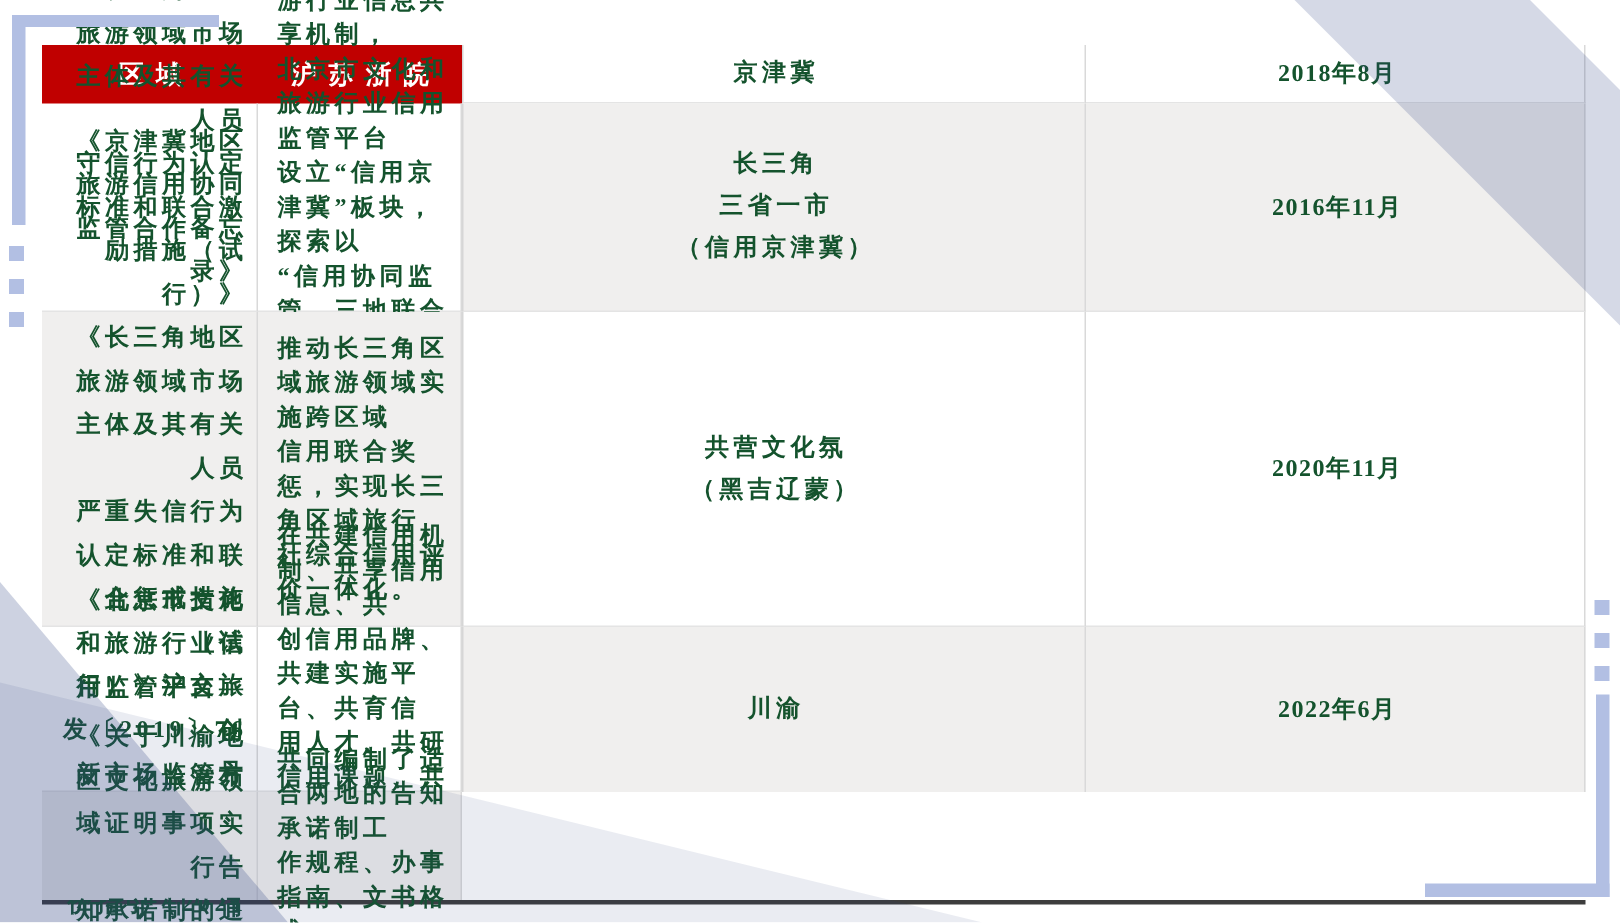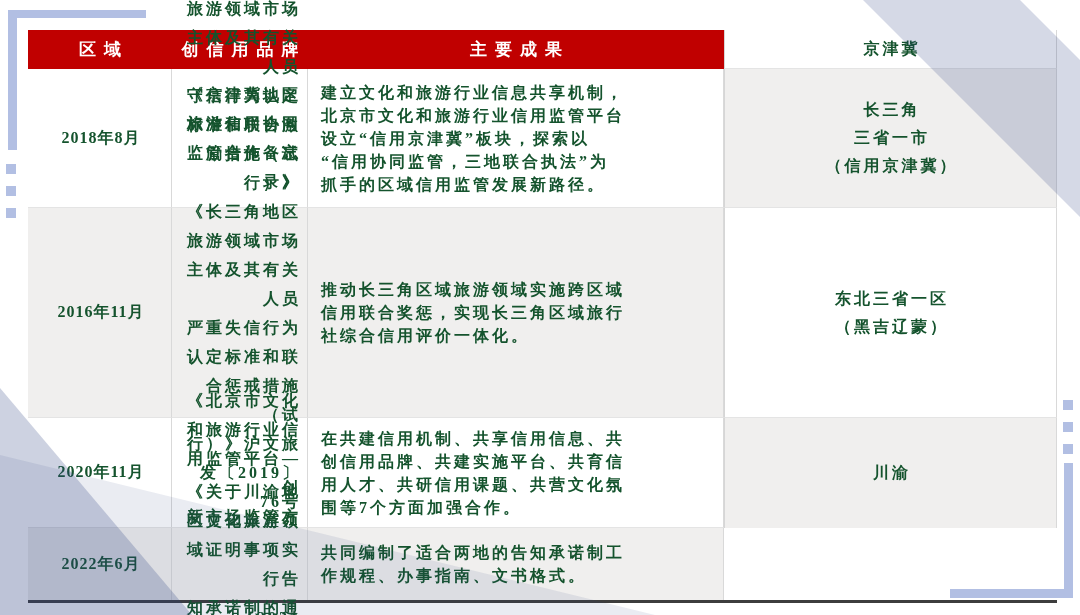--- a/index.html
+++ b/index.html
@@ -53,22 +53,21 @@
   }
 </style>
 </head>
 <body>
 
 <div class="stage">
 
   <div class="credit-table">
 
     <div class="cell hd">区域</div>
-    <div class="cell hd">创信用品牌</div>
-    <div class="cell hd">主要成果</div>
+    <div class="cell hd">沪苏浙皖</div>
 
     <div style="display:contents">
       <div class="cell center region r-odd b-left b-right b-bottom">京津冀</div>
       <div class="cell center date r-odd b-right b-bottom">2018年8月</div>
       <div class="cell policy r-odd b-right b-bottom">《京津冀地区旅游信用协同监管合作备忘录》</div>
       <div class="cell result r-odd b-right b-bottom">建立文化和旅游行业信息共享机制，
 北京市文化和旅游行业信用监管平台
 设立“信用京津冀”板块，探索以
 “信用协同监管，三地联合执法”为
 抓手的区域信用监管发展新路径。</div>
@@ -84,21 +83,21 @@
 《长三角地区旅游领域市场主体及其有关人员
 严重失信行为认定标准和联合惩戒措施（试
 行）》沪文旅发〔2019〕76号
 《长三角旅行社综合信用评价指引（2021版）》</div>
       <div class="cell result r-even b-right b-bottom">推动长三角区域旅游领域实施跨区域
 信用联合奖惩，实现长三角区域旅行
 社综合信用评价一体化。</div>
     </div>
 
     <div style="display:contents">
-      <div class="cell center region r-odd b-left b-right b-bottom">东北三省一区
+      <div class="cell center region r-odd b-left b-right b-bottom">共营文化氛
 （黑吉辽蒙）</div>
       <div class="cell center date r-odd b-right b-bottom">2020年11月</div>
       <div class="cell policy r-odd b-right b-bottom">《北京市文化和旅游行业信用监管平台—创
 新市场监管方式合作协议》</div>
       <div class="cell result r-odd b-right b-bottom">在共建信用机制、共享信用信息、共
 创信用品牌、共建实施平台、共育信
 用人才、共研信用课题、共营文化氛
 围等7个方面加强合作。</div>
     </div>
 

